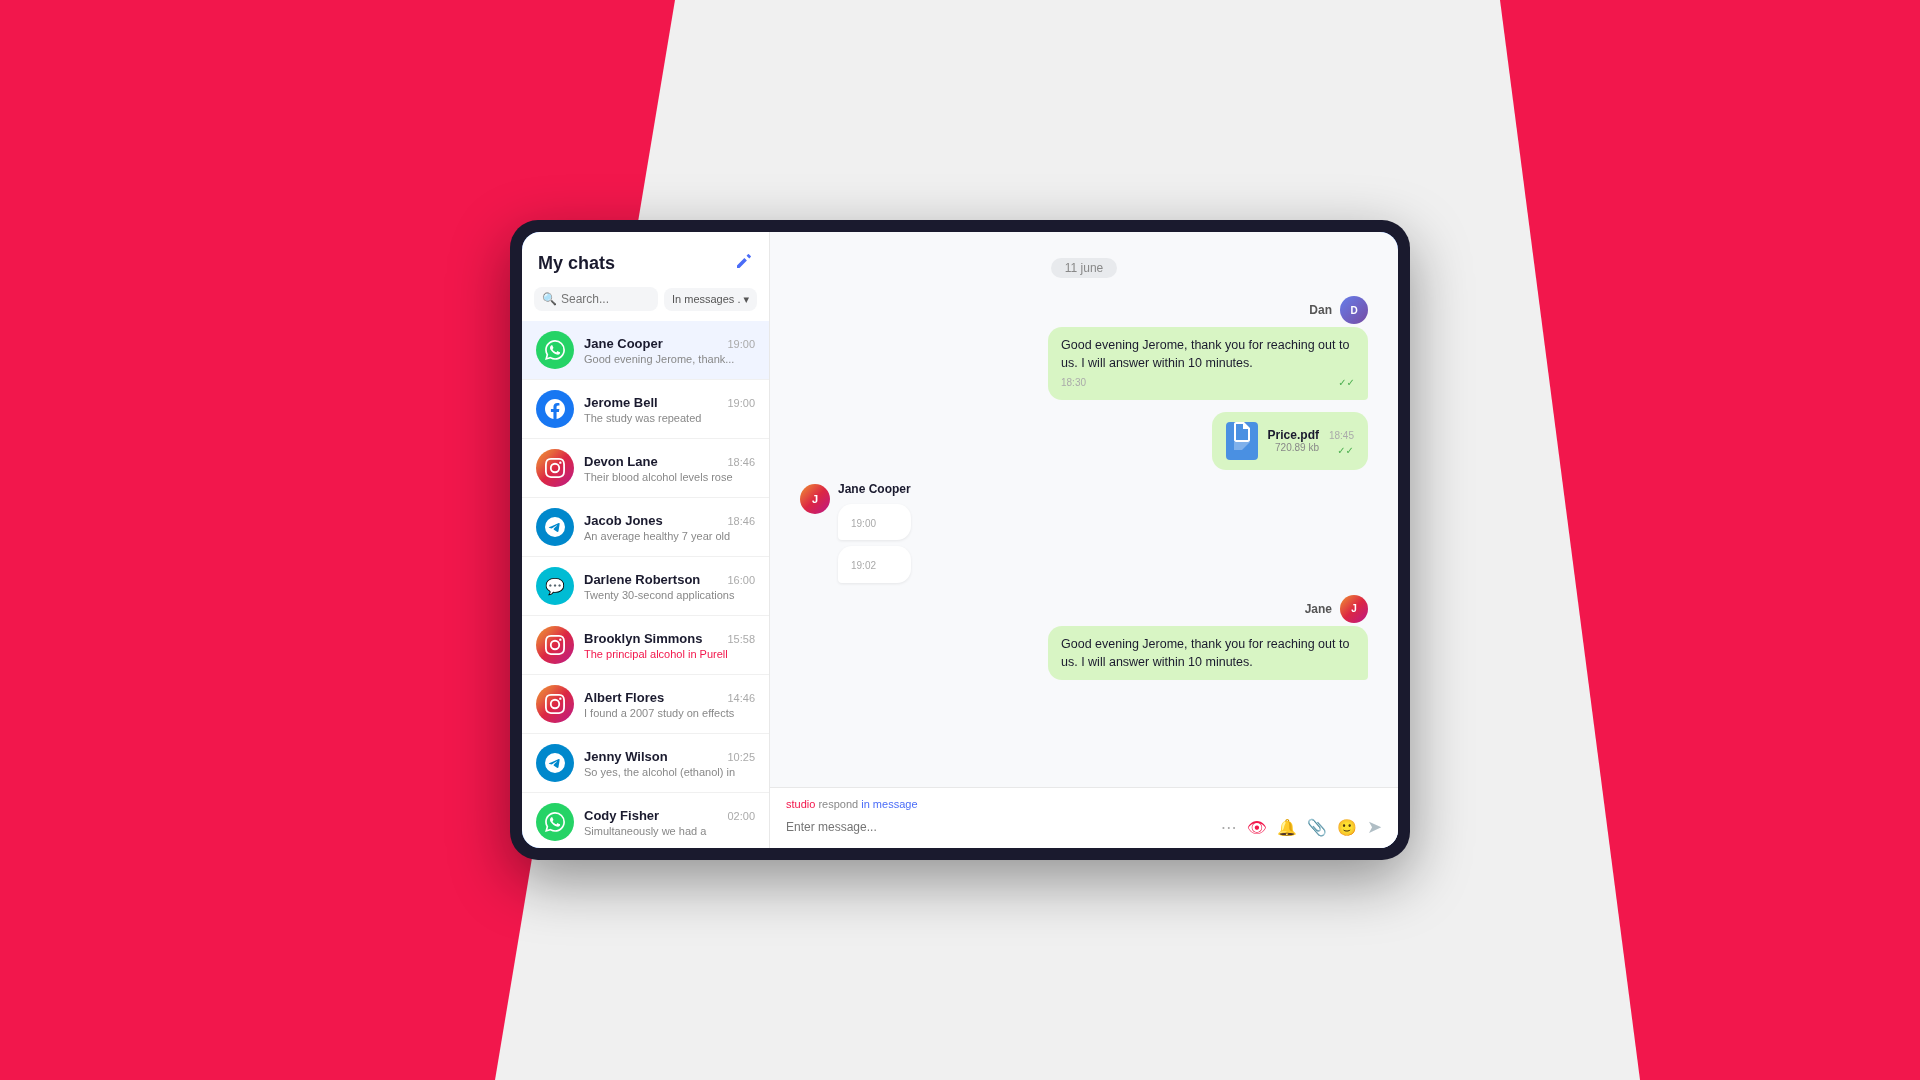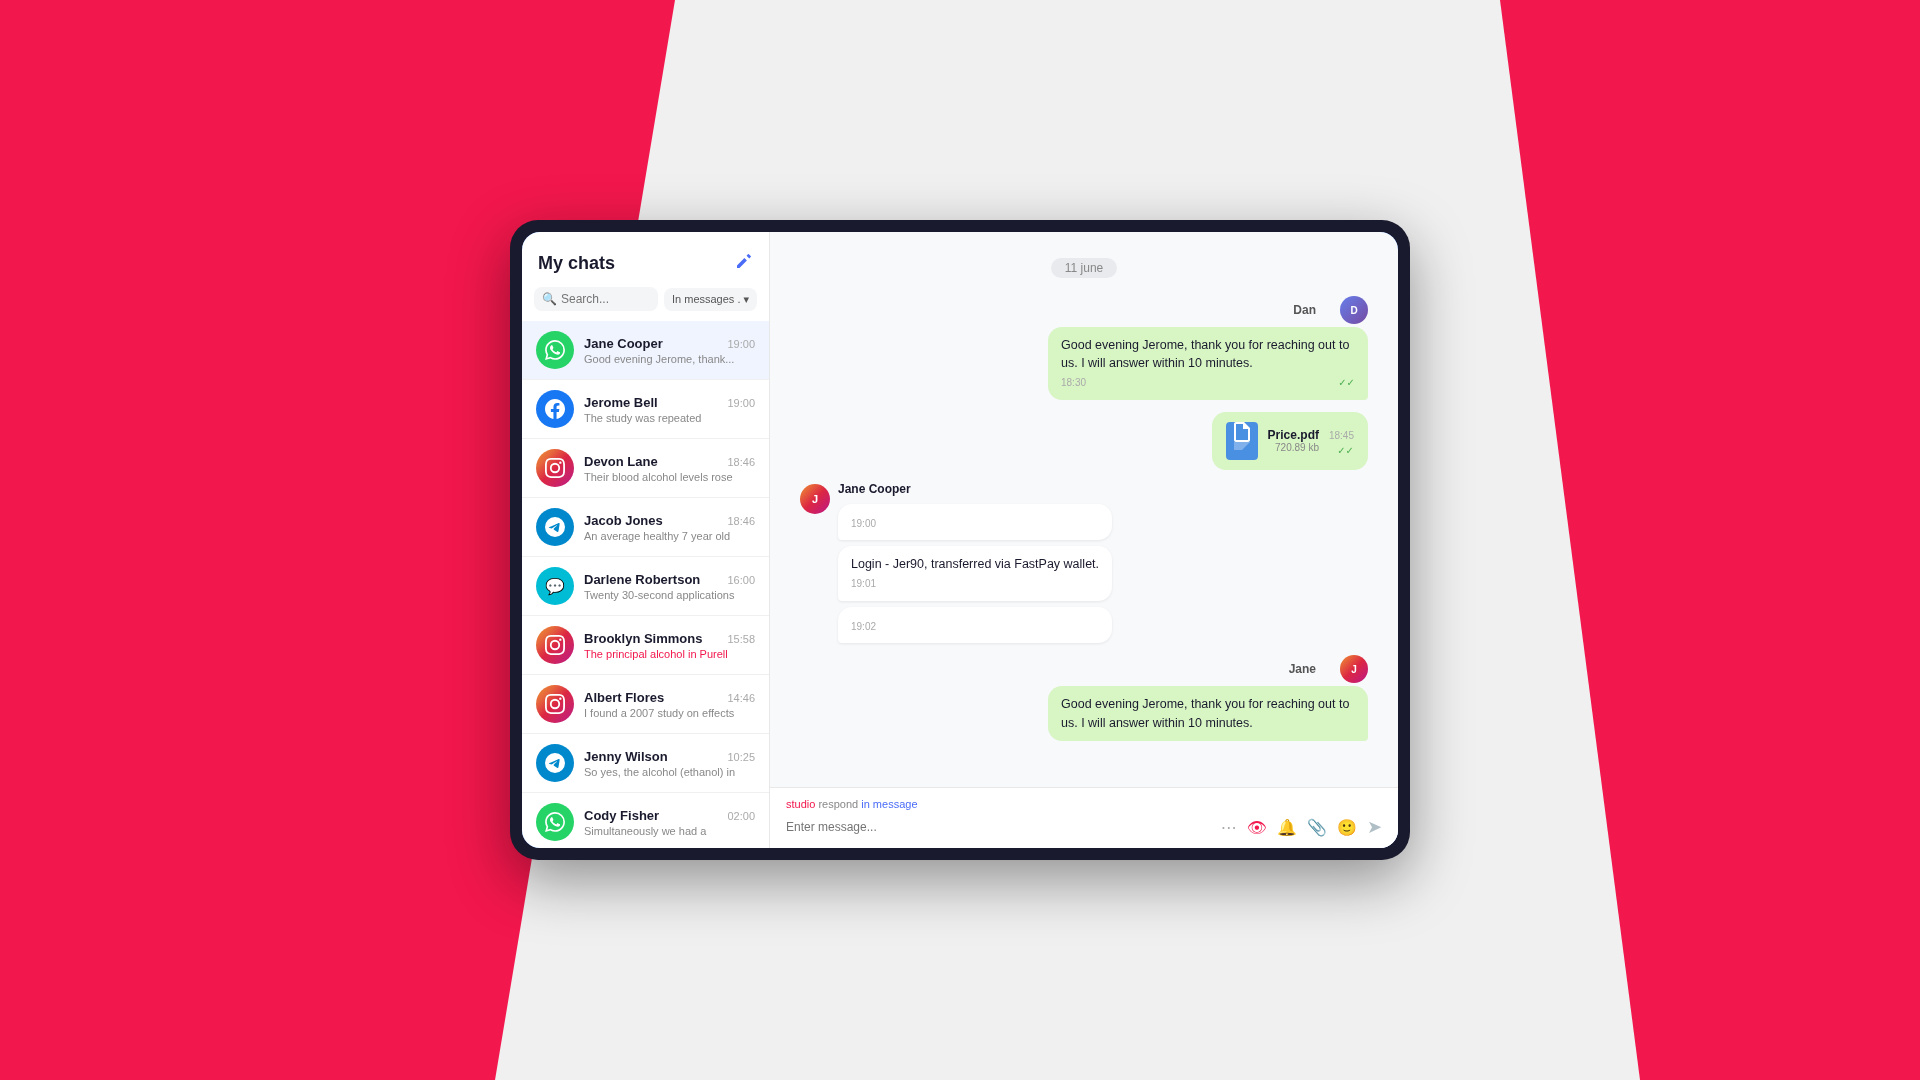--- a/index.html
+++ b/index.html
@@ -346,21 +346,21 @@
     }
     .input-icon.send {
       color: #b0bec5;
       font-size: 18px;
     }
 
     
     .outgoing-header {
       display: flex;
       align-items: center;
-      gap: 24px;
+      gap: 8px;
       justify-content: flex-start;
       margin-bottom: 3px;
     }
     .outgoing-avatar {
       width: 28px;
       height: 28px;
       border-radius: 50%;
       background: linear-gradient(135deg, #667eea, #764ba2);
       overflow: hidden;
       display: flex; align-items: center; justify-content: center;
@@ -566,26 +566,20 @@
         <div class="incoming-group">
           <div class="incoming-avatar-placeholder">J</div>
           <div class="incoming-msgs">
             <div class="incoming-sender-label">Jane Cooper</div>
             <div class="bubble incoming">
               <div class="msg-meta">
                 <span class="msg-time">19:00</span>
               </div>
             </div>
             <div class="bubble incoming">
-              <span>Login - Jer90, transferred via FastPay wallet.</span>
-              <div class="msg-meta">
-                <span class="msg-time">19:01</span>
-              </div>
-            </div>
-            <div class="bubble incoming">
               <div class="msg-meta">
                 <span class="msg-time">19:02</span>
               </div>
             </div>
           </div>
         </div>
 
         <div class="msg-row outgoing">
           <div class="outgoing-header">
             <span style="font-size:12px;color:#555;font-weight:600;">Jane</span>

